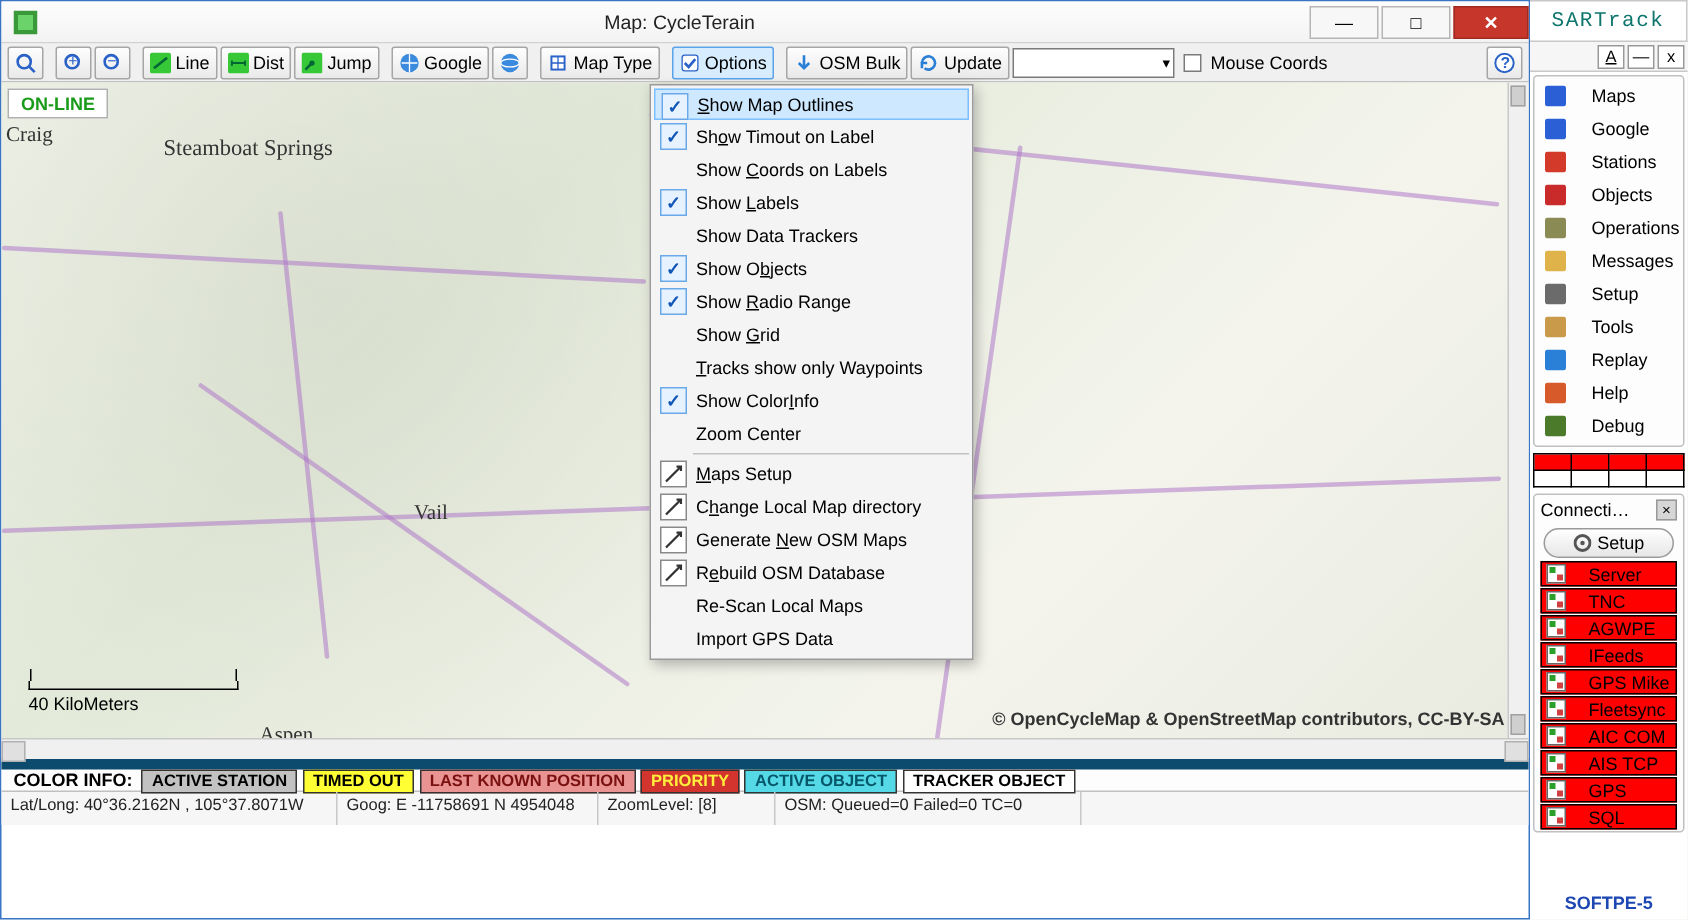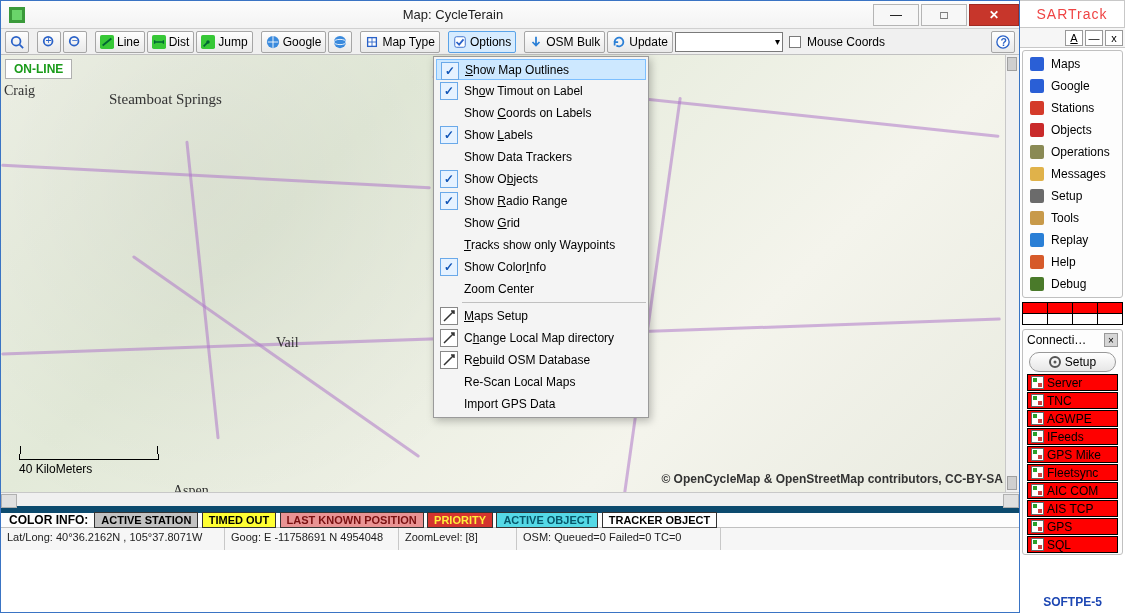--- a/index.html
+++ b/index.html
@@ -44,35 +44,35 @@
   .menu-item .chk { position:absolute; left:4px; top:2px; width:18px; height:18px; border:1px solid #6aa9e9; background:#e6f2ff; display:flex; align-items:center; justify-content:center; color:#1256b7; font-size:12px; font-weight:bold;}
   .menu-item .iconbox { position:absolute; left:4px; top:2px; width:18px; height:18px; border:1px solid #888; background:#fff; display:flex; align-items:center; justify-content:center;}
   .menu-item .iconbox svg{width:12px;height:12px;}
   .menu-item span { font-size:12px; color:#000; }
   .menu-item span u { text-decoration: underline; }
   .menu-hr { height:1px; background:#c0c0c0; margin:2px 0 2px 26px; }
 
   
   .rightcol { position:absolute; left:1020px; top:0; width:105px; height:613px; display:flex; flex-direction:column; }
   .rp-title { background:#fff; height:28px; display:flex; align-items:center; justify-content:center; border:1px solid #c8c8c8; border-left:none; }
-  .rp-title span { font-size:14px; font-family:Liberation Sans, sans-serif; letter-spacing:1px; color:#ef4444; }
+  .rp-title span { font-size:14px; font-family:Liberation Mono, monospace; letter-spacing:1px; color:#0f766e; }
   .rp-ctrls { height:20px; display:flex; justify-content:flex-end; gap:2px; border-bottom:1px solid #c8c8c8; background:#f6f6f6; padding:2px;}
   .rp-ctrls div{ width:18px;height:16px;border:1px solid #999;background:#fff;display:flex;align-items:center;justify-content:center;font-size:11px;}
   .navlist { border:1px solid #c0c0c0; margin:2px; border-radius:3px; padding:2px; background:#fdfdfd;}
-  .navlist .nrow{ height:22px; display:flex; align-items:center; gap:6px; padding-left:4px;}
+  .navlist .nrow{ height:22px; display:flex; align-items:center; gap:16px; padding-left:4px;}
   .nrow .nic{ width:16px;height:16px;display:inline-flex;align-items:center;justify-content:center;}
   .redblock { margin:2px; }
   .redblock table{ border-collapse:collapse; width:100%;}
   .redblock td{ border:1px solid #000; height:11px; }
   .redblock td.red{ background:#f00;}
   .conn { border:1px solid #c0c0c0; margin:2px; border-radius:3px; background:#fdfdfd;}
   .conn-title{ display:flex; align-items:center; height:20px; padding:0 4px; font-size:12px;}
   .conn-title .closex{ margin-left:auto; width:14px;height:14px;background:#d6d6d6;border:1px solid #999;display:flex;align-items:center;justify-content:center;font-size:10px;}
   .conn-setup{ margin:2px 6px; height:20px; border:1px solid #999; border-radius:10px; background:linear-gradient(#fff,#e6e6e6); display:flex; align-items:center; justify-content:center; gap:4px;}
-  .conn-item{ margin:1px 4px; height:17px; background:#f00; border:1px solid #000; display:flex; align-items:center; padding-left:3px; gap:3px; color:#000; font-size:11px;}
+  .conn-item{ margin:1px 4px; height:17px; background:#f00; border:1px solid #000; display:flex; align-items:center; padding-left:3px; gap:15px; color:#000; font-size:11px;}
   .conn-item .plug{ width:13px;height:13px;background:#fff;border:1px solid #666; position:relative;}
   .conn-item .plug::before,.conn-item .plug::after{content:"";position:absolute;width:4px;height:4px;}
   .conn-item .plug::before{left:1px;top:1px;background:#2aa02a;}
   .conn-item .plug::after{right:1px;bottom:1px;background:#d04040;}
   .footerlabel { margin:auto 4px 4px; text-align:center; font-size:12px; color:#1d47b3; font-weight:bold;}
 </style>
 </head>
 <body>
 
 <div class="window">
@@ -285,20 +285,28 @@
         </div>
         <span><u>M</u>aps Setup</span>
       </div>
       <div class="menu-item">
         <div class="iconbox">
           <svg viewBox="0 0 12 12">
             <path d="M1 11L11 1M8 1h3v3" stroke="#333" fill="none" stroke-width="1.5"></path>
           </svg>
         </div>
         <span>C<u>h</u>ange Local Map directory</span>
+      </div>
+      <div class="menu-item">
+        <div class="iconbox">
+          <svg viewBox="0 0 12 12">
+            <path d="M1 11L11 1M8 1h3v3" stroke="#333" fill="none" stroke-width="1.5"></path>
+          </svg>
+        </div>
+        <span>Generate <u>N</u>ew OSM Maps</span>
       </div>
       <div class="menu-item">
         <div class="iconbox">
           <svg viewBox="0 0 12 12">
             <path d="M1 11L11 1M8 1h3v3" stroke="#333" fill="none" stroke-width="1.5"></path>
           </svg>
         </div>
         <span>R<u>e</u>build OSM Database</span>
       </div>
       <div class="menu-item">

